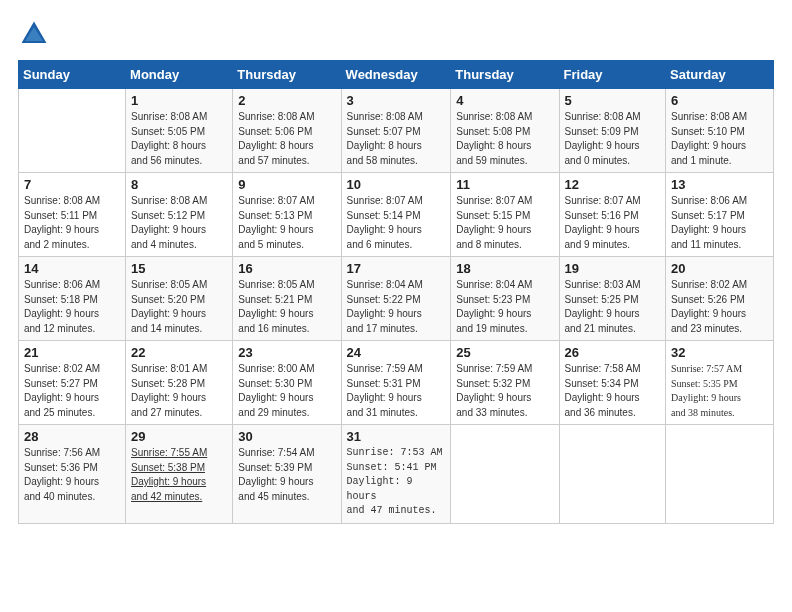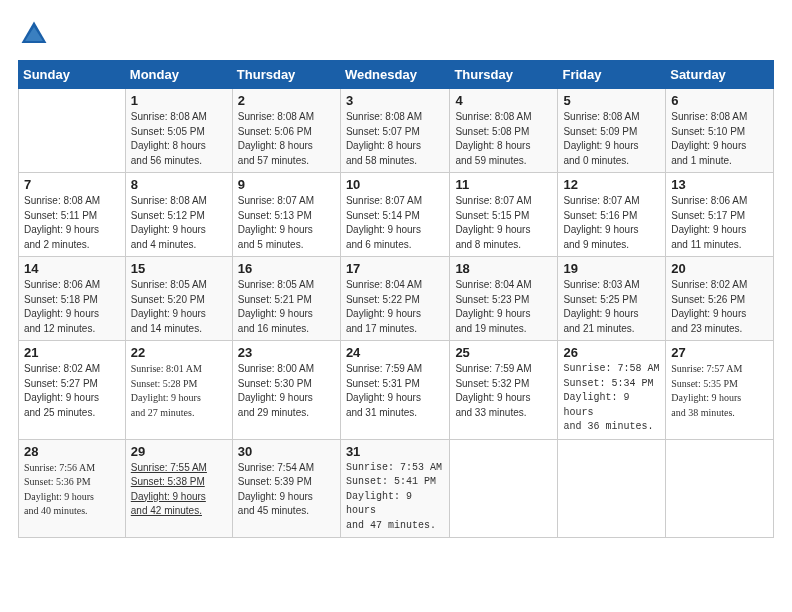--- a/index.html
+++ b/index.html
@@ -282,21 +282,21 @@
         <tr>
           <td>
             <span class="day-num">21</span>
             <div class="day-info" style="white-space: pre-line;">Sunrise: 8:02 AM
 Sunset: 5:27 PM
 Daylight: 9 hours
 and 25 minutes.</div>
           </td>
           <td>
             <span class="day-num">22</span>
-            <div class="day-info" style="white-space: pre-line; font-family: Liberation Serif, serif;">Sunrise: 8:01 AM
+            <div class="day-info" style="white-space: pre-line;">Sunrise: 8:01 AM
 Sunset: 5:28 PM
 Daylight: 9 hours
 and 27 minutes.</div>
           </td>
           <td>
             <span class="day-num">23</span>
             <div class="day-info" style="white-space: pre-line;">Sunrise: 8:00 AM
 Sunset: 5:30 PM
 Daylight: 9 hours
 and 29 minutes.</div>
@@ -310,37 +310,37 @@
           </td>
           <td>
             <span class="day-num">25</span>
             <div class="day-info" style="white-space: pre-line;">Sunrise: 7:59 AM
 Sunset: 5:32 PM
 Daylight: 9 hours
 and 33 minutes.</div>
           </td>
           <td>
             <span class="day-num">26</span>
-            <div class="day-info" style="white-space: pre-line; font-family: Liberation Mono, monospace;">Sunrise: 7:58 AM
+            <div class="day-info" style="white-space: pre-line;">Sunrise: 7:58 AM
 Sunset: 5:34 PM
 Daylight: 9 hours
 and 36 minutes.</div>
           </td>
           <td>
-            <span class="day-num">27</span>
+            <span class="day-num">32</span>
             <div class="day-info" style="white-space: pre-line; font-family: Liberation Serif, serif;">Sunrise: 7:57 AM
 Sunset: 5:35 PM
 Daylight: 9 hours
 and 38 minutes.</div>
           </td>
         </tr>
         <tr>
           <td>
             <span class="day-num">28</span>
-            <div class="day-info" style="white-space: pre-line; font-family: Liberation Serif, serif;">Sunrise: 7:56 AM
+            <div class="day-info" style="white-space: pre-line;">Sunrise: 7:56 AM
 Sunset: 5:36 PM
 Daylight: 9 hours
 and 40 minutes.</div>
           </td>
           <td>
             <span class="day-num">29</span>
             <div class="day-info" style="white-space: pre-line; text-decoration: underline;">Sunrise: 7:55 AM
 Sunset: 5:38 PM
 Daylight: 9 hours
 and 42 minutes.</div>

